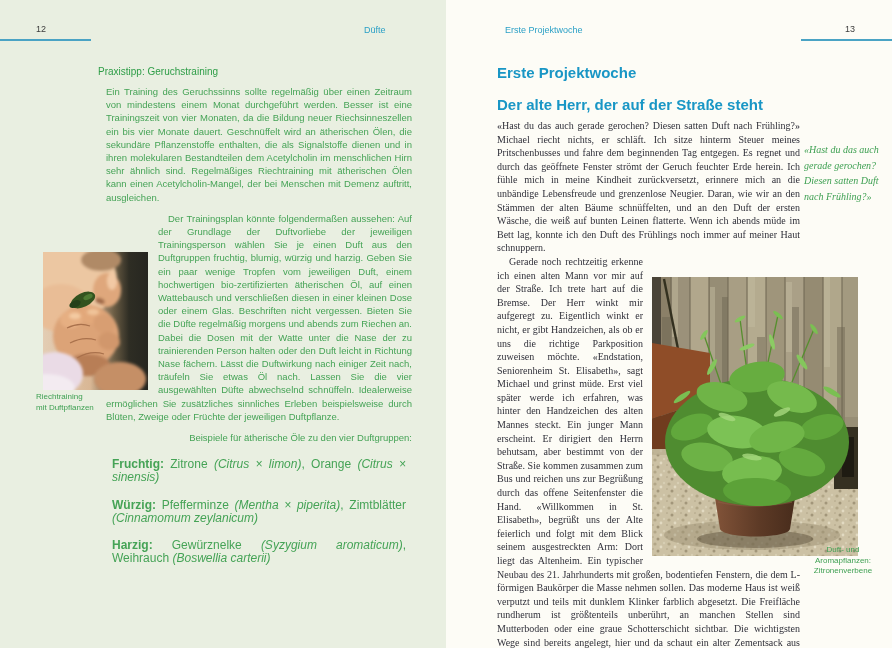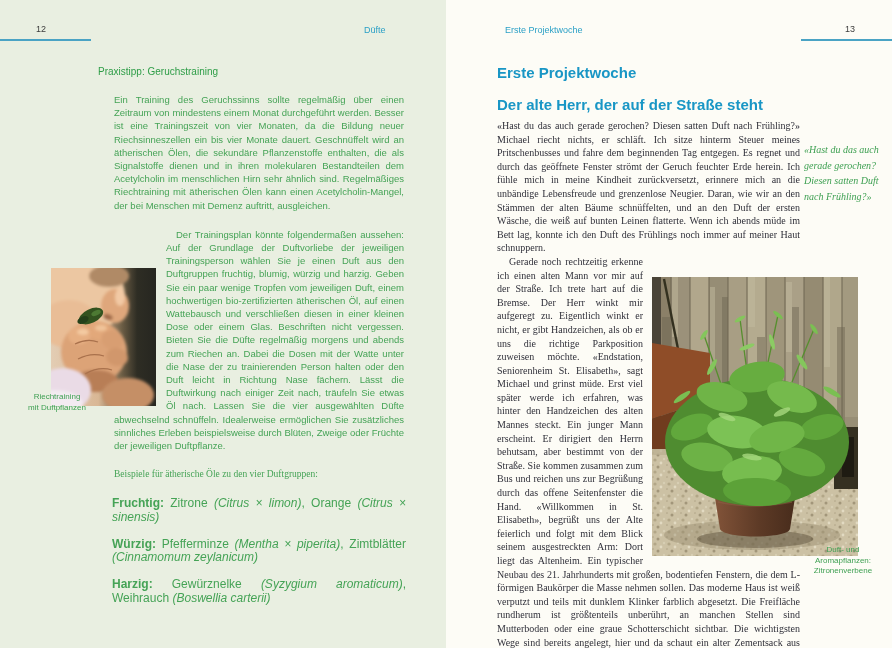--- a/index.html
+++ b/index.html
@@ -10,29 +10,29 @@
   .page-right{left:446px;width:446px;background:#fdfcf6;}
 
   
   .folio{position:absolute;font-size:9px;color:#3c3c3c;}
   .running{position:absolute;font-size:9px;color:#2ba0c6;}
   .head-rule{position:absolute;height:2px;background:#4aa3c4;}
 
   
   .lp-main{position:absolute;left:98px;top:66px;width:322px;}
   .tip-title{margin:0 0 4px 0;font-size:10px;font-weight:normal;color:#2e9d47;}
-  .lp-body{font-size:9.5px;line-height:13.2px;color:#45a356;text-align:justify;margin:16px;}
+  .lp-body{font-size:9.5px;line-height:13.2px;color:#45a356;text-align:justify;margin:8px;}
   .lp-para2{text-indent:10px;}
-  .examples-line{text-align:left;text-indent:0;font-family:Liberation Serif, serif;}
+  .examples-line{text-align:right;text-indent:0;}
   .group-line{font-size:12px;line-height:13.2px;color:#45a356;text-align:justify;margin:14px;}
   .group-line strong{font-weight:bold;}
   .group-line em{font-style:italic;}
   .lp-photo-float{float:left;width:105px;height:138px;margin:40px 10px 6px -63px;}
   .margin-caption{position:absolute;font-size:8px;line-height:10.5px;color:#3fa053;}
-  .cap-left{left:28px;top:392px;width:58px;text-align:center;}
+  .cap-left{left:36px;top:392px;width:58px;text-align:left;}
 
   
   .rp-main{position:absolute;left:51px;top:64px;width:303px;}
   .chapter-title{margin:0 0 15px 0;font-size:15px;font-weight:bold;color:#1996c5;}
   .section-title{margin:0 0 6px 0;font-size:15px;font-weight:bold;color:#1996c5;}
   .rp-body{font-family:"Liberation Serif",serif;font-size:10px;line-height:13.6px;
            color:#30303a;text-align:justify;margin:0;}
   .rp-indent{text-indent:12px;}
   .rp-photo-float{float:right;width:206px;height:279px;margin:22px -58px 8px 9px;}
   .margin-quote{position:absolute;left:358px;top:142px;width:80px;

